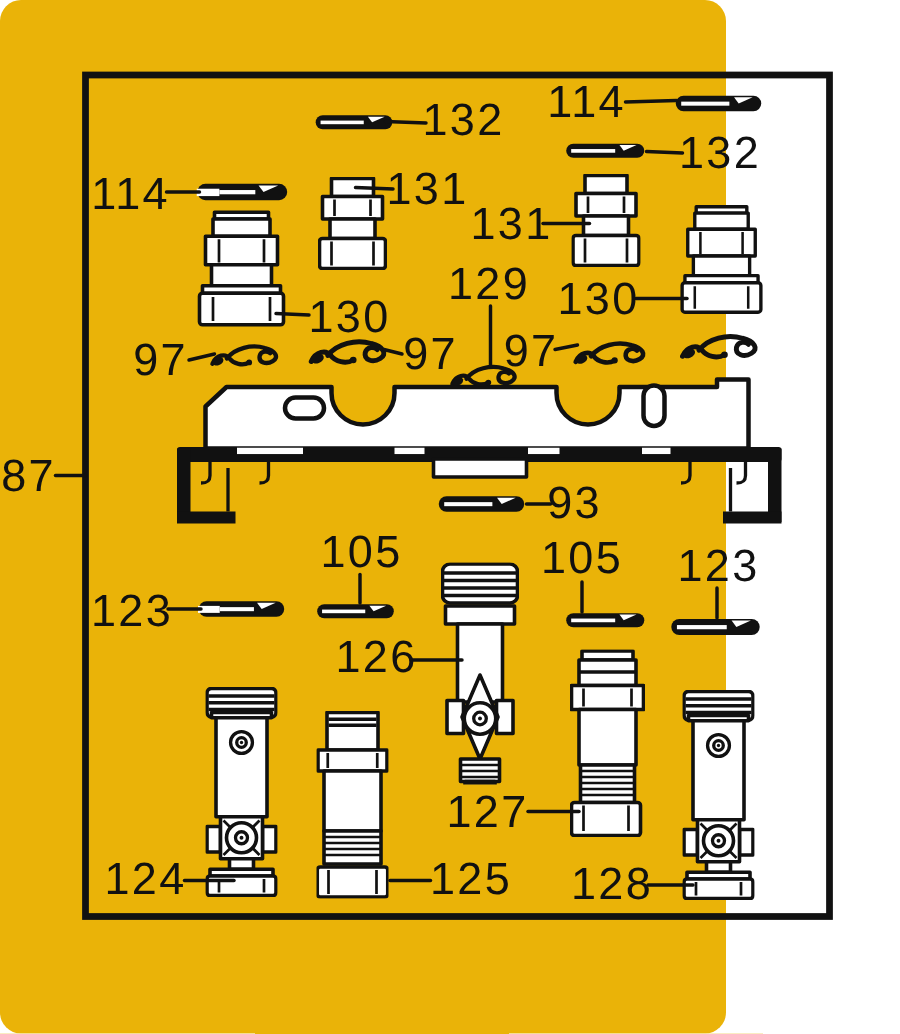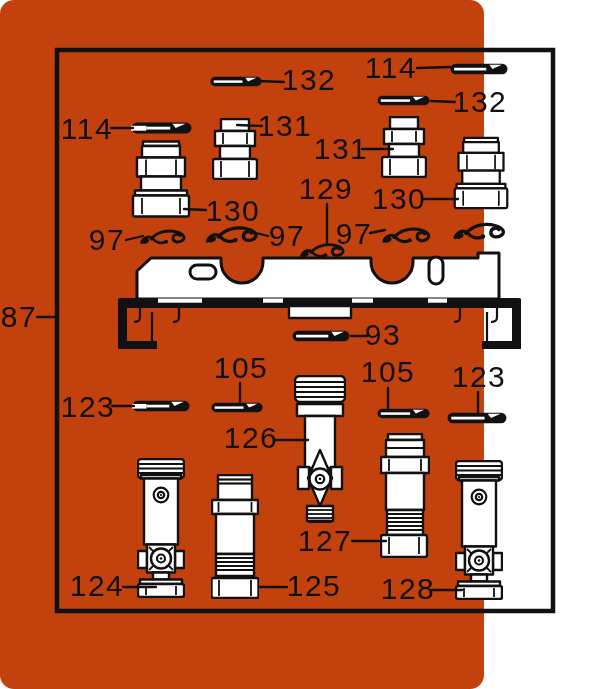--- a/index.html
+++ b/index.html
@@ -1,16 +1,16 @@
 <!DOCTYPE html>
 <html><head>
 <meta charset="utf-8">
 <style>
   html,body{margin:0;padding:0;background:#ffffff;}
-  .stage{width:484px;height:689px;position:relative;background:#c2410c;border-radius:14px;}
+  .stage{width:484px;height:689px;position:relative;background:#eab308;border-radius:14px;}
   .o   {fill:#fff;stroke:#111;stroke-width:2.4;stroke-linejoin:round;}
   .o3  {fill:#fff;stroke:#111;stroke-width:3;stroke-linejoin:round;}
   .t   {fill:none;stroke:#111;stroke-width:1.8;}
   .t2  {fill:none;stroke:#111;stroke-width:2.2;}
   .b   {fill:#111;stroke:none;}
   .w   {fill:#fff;stroke:none;}
   .wire{fill:none;stroke:#111;stroke-width:3.3;stroke-linecap:round;}
   .leader{stroke:#111;stroke-width:2.3;fill:none;stroke-linecap:round;}
   .callout{font-family:"Liberation Sans",sans-serif;font-size:30px;letter-spacing:1.5px;fill:#111;}
 </style>

